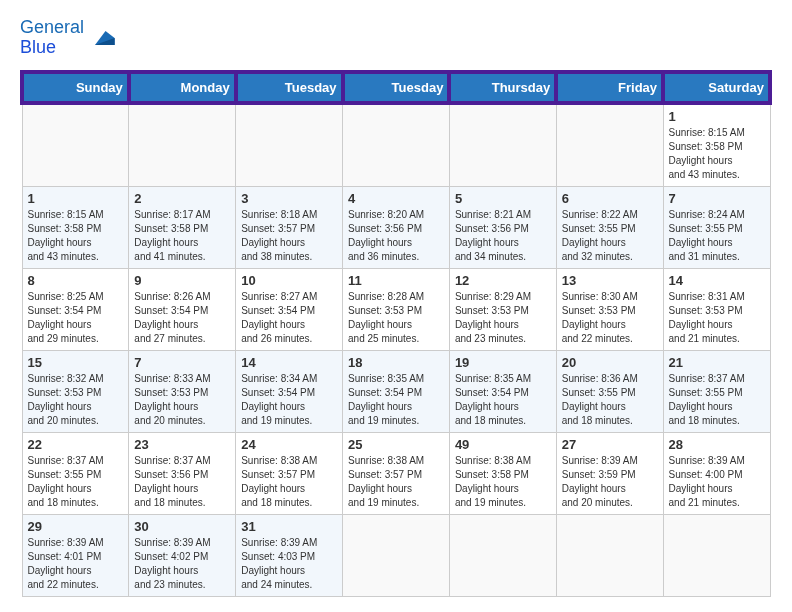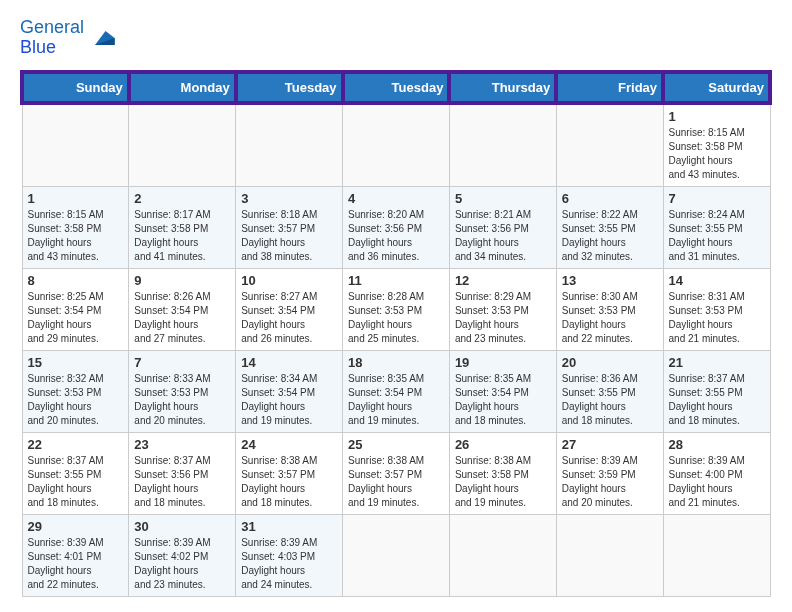--- a/index.html
+++ b/index.html
@@ -375,21 +375,21 @@
           <td>
           <span class="day-num">25</span>
           <div class="day-info">
             Sunrise: 8:38 AM<br>
             Sunset: 3:57 PM<br>
             Daylight hours<br>
             and 19 minutes.
           </div>
         </td>
           <td>
-          <span class="day-num">26</span>
+          <span class="day-num">49</span>
           <div class="day-info">
             Sunrise: 8:38 AM<br>
             Sunset: 3:58 PM<br>
             Daylight hours<br>
             and 19 minutes.
           </div>
         </td>
           <td>
           <span class="day-num">27</span>
           <div class="day-info">

